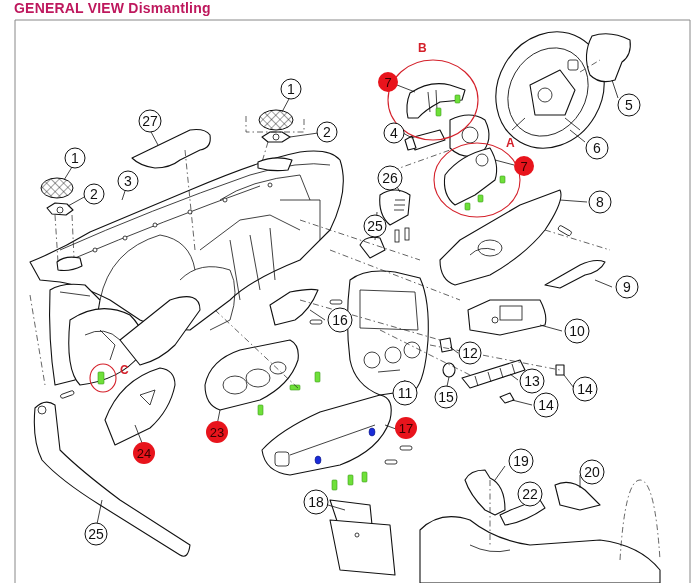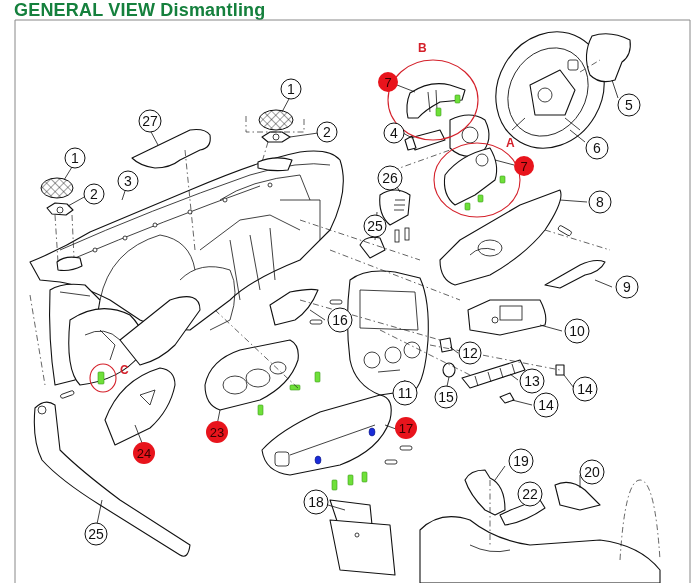--- a/index.html
+++ b/index.html
@@ -1,17 +1,17 @@
 <!DOCTYPE html>
 <html><head>
   <meta charset="utf-8">
   <style>
     html, body { margin: 0; padding: 0; background: #ffffff; }
     body { width: 700px; height: 583px; position: relative; overflow: hidden; font-family: "Liberation Sans", sans-serif; }
-    .title { position: absolute; left: 14px; top: 0px; font-size: 18px; font-weight: bold; color: #15803d; letter-spacing: 0.2px; }
+    .title { position: absolute; left: 14px; top: 0px; font-size: 14px; font-weight: bold; color: #be185d; letter-spacing: 0.2px; }
     svg.diagram { position: absolute; left: 0; top: 0; }
     .frame { fill: none; stroke: #888; stroke-width: 1; }
     .part { fill: #fff; stroke: #111; stroke-width: 1.1; stroke-linejoin: round; }
     .thin { fill: none; stroke: #111; stroke-width: 0.8; }
     .dash { fill: none; stroke: #222; stroke-width: 0.7; stroke-dasharray: 6 3 1.5 3; }
     .lead { fill: none; stroke: #111; stroke-width: 0.8; }
     .callout circle { fill: #fff; stroke: #111; stroke-width: 1; }
     .callout text { font-family: "Liberation Sans", sans-serif; font-size: 14px; fill: #111; text-anchor: middle; dominant-baseline: central; }
     .redmark circle { fill: #e8141c; stroke: none; }
     .redmark text { font-family: "Liberation Sans", sans-serif; font-size: 13px; fill: #3a0000; text-anchor: middle; dominant-baseline: central; }

